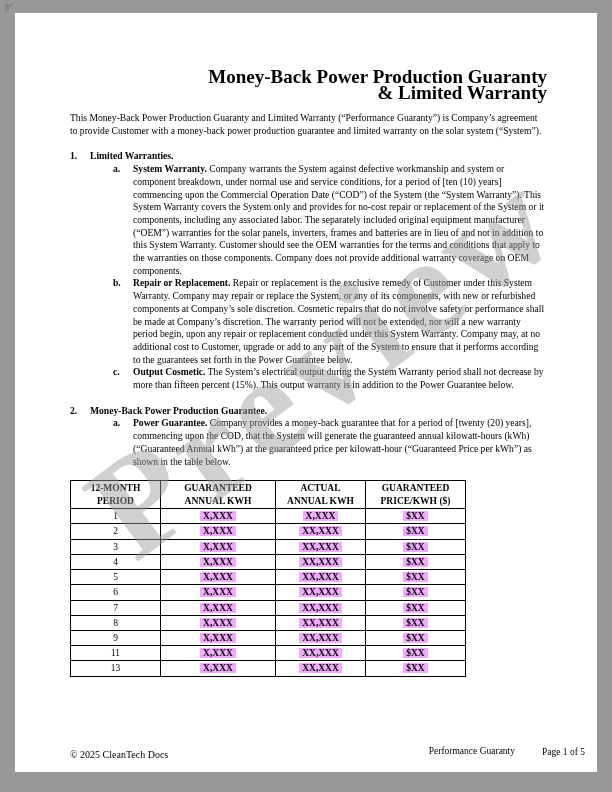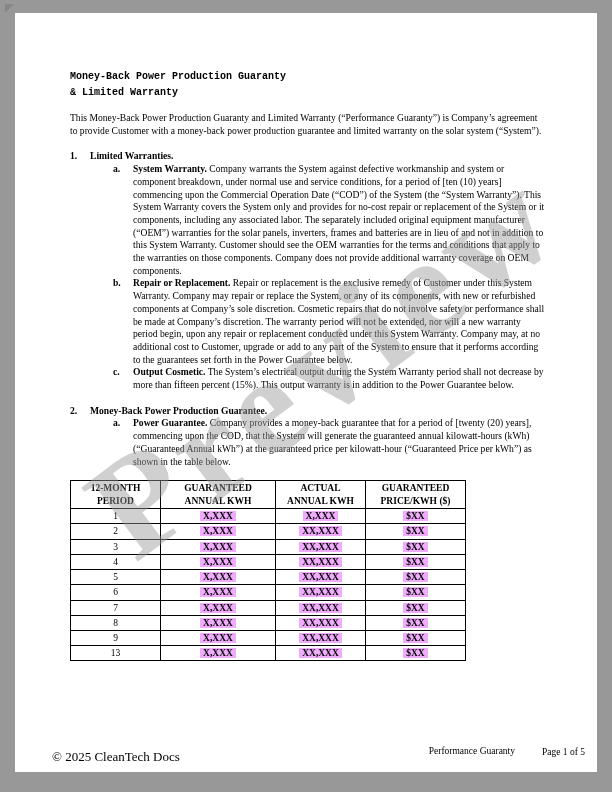--- a/index.html
+++ b/index.html
@@ -21,21 +21,21 @@
     position:absolute;left:53%;top:46%;
     transform:translate(-50%,-50%) rotate(-37deg);
     font-size:142px;font-weight:bold;letter-spacing:8px;
     color:rgba(150,150,150,0.45);white-space:nowrap;z-index:3;
     pointer-events:none;
   }
   .content{
     position:absolute;left:55px;top:56px;width:477px;z-index:1;
     font-size:9.6px;line-height:12.7px;
   }
-  .doc-title{text-align:left;font-weight:bold;font-size:10px;line-height:16px;font-family:Liberation Mono, monospace;}
+  .doc-title{text-align:right;font-weight:bold;font-size:19px;line-height:16px;}
   .intro{margin-top:11px;}
   .section-head{position:relative;margin-top:13px;font-weight:bold;padding-left:20px;}
   .sec-num{position:absolute;left:0;}
   .item{position:relative;padding-left:63px;}
   .item-letter{position:absolute;left:43px;font-weight:bold;}
   .item-label{font-weight:bold;}
   .sec2 .item-letter{font-weight:bold;}
   table.guarantee{
     border-collapse:collapse;margin-top:12px;
     table-layout:fixed;width:395px;
@@ -44,21 +44,21 @@
     border:1px solid #000;text-align:center;vertical-align:middle;
     padding:0;font-size:9.5px;
   }
   table.guarantee th{font-weight:bold;white-space:pre-line;line-height:12.5px;padding:1px 0;}
   table.guarantee td{line-height:14.2px;height:14.2px;}
   .col-period{width:90px;}
   .col-gkwh{width:115px;}
   .col-akwh{width:90px;}
   .col-price{width:100px;}
   .field{background:#f0abfc;font-weight:bold;padding:0 3px;}
-  .footer-left{position:absolute;left:37px;top:736px;font-size:13px;z-index:2;}
+  .footer-left{position:absolute;left:55px;top:736px;font-size:10px;z-index:2;}
   .footer-center{position:absolute;left:0;right:12px;top:734px;text-align:right;font-size:9.5px;z-index:2;}
   .footer-right{position:absolute;right:82px;top:733px;font-size:9.5px;z-index:2;padding-left:36px;}
 </style>
 </head>
 <body>
 
 <div class="corner-mark"></div>
 
 <div class="paper">
 
@@ -175,20 +175,26 @@
             <td><span class="field">XX,XXX</span></td>
             <td><span class="field">$XX</span></td>
           </tr>
           <tr>
             <td>9</td>
             <td><span class="field">X,XXX</span></td>
             <td><span class="field">XX,XXX</span></td>
             <td><span class="field">$XX</span></td>
           </tr>
           <tr>
+            <td>11</td>
+            <td><span class="field">X,XXX</span></td>
+            <td><span class="field">XX,XXX</span></td>
+            <td><span class="field">$XX</span></td>
+          </tr>
+          <tr>
             <td>13</td>
             <td><span class="field">X,XXX</span></td>
             <td><span class="field">XX,XXX</span></td>
             <td><span class="field">$XX</span></td>
           </tr>
       </tbody>
     </table>
 
   </div>
 

